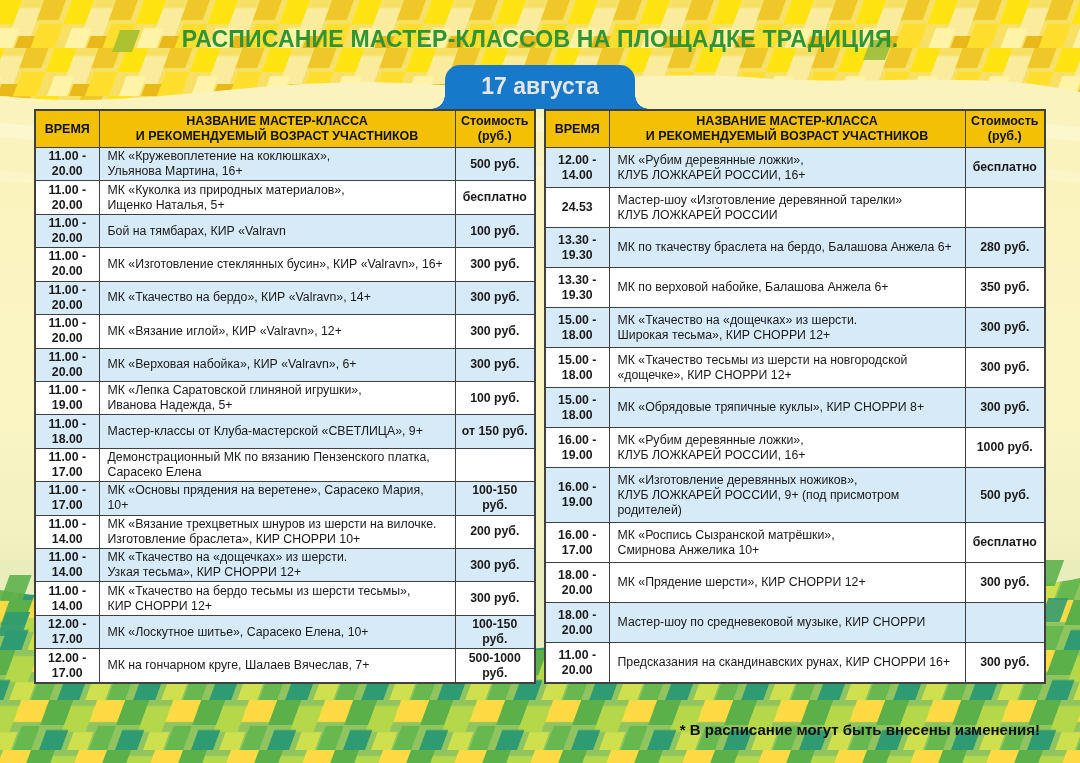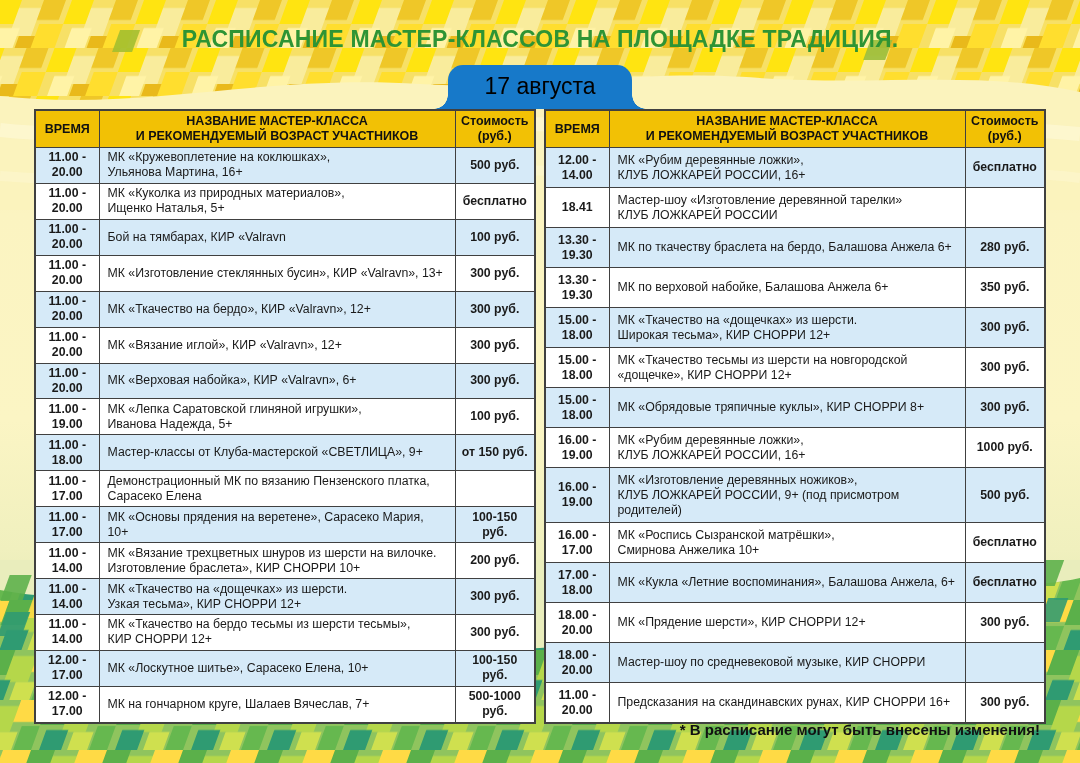--- a/index.html
+++ b/index.html
@@ -11,21 +11,21 @@
     --border:#404040;
     --text:#1A1A1A;
   }
   html,body{margin:0;padding:0;}
   body{width:1080px;height:763px;overflow:hidden;font-family:"Liberation Sans",sans-serif;}
   .page{position:relative;width:1080px;height:763px;overflow:hidden;background:#FBF4C1;}
   svg.bg{position:absolute;left:0;top:0;z-index:0;}
   .content{position:relative;z-index:1;display:flex;flex-direction:column;align-items:center;}
   .title{margin-top:26px;font-size:23px;font-weight:bold;color:var(--title-green);letter-spacing:.2px;text-align:center;}
   .subtitle{margin-top:5px;font-size:17.5px;font-weight:bold;color:var(--subtitle-blue);text-align:center;}
-  .badge{margin-top:12px;position:relative;background:var(--badge-blue);color:#000000;font-weight:normal;font-size:23px;
+  .badge{margin-top:12px;position:relative;background:var(--badge-blue);color:#e5e5e5;font-weight:bold;font-size:23px;
          padding:8px 36px 9px;border-radius:15px 15px 0 0;}
   .badge::before{content:"";position:absolute;left:-14px;bottom:0;width:14px;height:14px;
          background:radial-gradient(circle at 0 0, rgba(0,0,0,0) 13.5px, var(--badge-blue) 14px);}
   .badge::after{content:"";position:absolute;right:-14px;bottom:0;width:14px;height:14px;
          background:radial-gradient(circle at 100% 0, rgba(0,0,0,0) 13.5px, var(--badge-blue) 14px);}
   .tables{display:flex;gap:8px;margin-top:0;}
   table.sched{border-collapse:collapse;table-layout:fixed;width:500px;background:#fff;border:2px solid var(--border);padding-left:36px;}
   .sched th,.sched td{border:1px solid var(--border);vertical-align:middle;}
   .sched thead th{background:var(--header-gold);color:#111;font-size:12.5px;font-weight:bold;
          padding:3px 2px;line-height:1.2;white-space:pre-line;text-align:center;}
@@ -136,27 +136,27 @@
             </tr>
             <tr class="alt">
               <td class="cell-time">11.00 -
 20.00</td>
               <td class="cell-name">Бой на тямбарах, КИР «Valravn</td>
               <td class="cell-cost">100 руб.</td>
             </tr>
             <tr>
               <td class="cell-time">11.00 -
 20.00</td>
-              <td class="cell-name">МК «Изготовление стеклянных бусин», КИР «Valravn», 13+</td>
-              <td class="cell-cost">300 руб.</td>
-            </tr>
-            <tr class="alt">
-              <td class="cell-time">11.00 -
-20.00</td>
-              <td class="cell-name">МК «Ткачество на бердо», КИР «Valravn», 12+</td>
+              <td class="cell-name">МК «Изготовление стеклянных бусин», КИР «Valravn», 16+</td>
+              <td class="cell-cost">300 руб.</td>
+            </tr>
+            <tr class="alt">
+              <td class="cell-time">11.00 -
+20.00</td>
+              <td class="cell-name">МК «Ткачество на бердо», КИР «Valravn», 14+</td>
               <td class="cell-cost">300 руб.</td>
             </tr>
             <tr>
               <td class="cell-time">11.00 -
 20.00</td>
               <td class="cell-name">МК «Вязание иглой», КИР «Valravn», 12+</td>
               <td class="cell-cost">300 руб.</td>
             </tr>
             <tr class="alt">
               <td class="cell-time">11.00 -
@@ -243,21 +243,21 @@
         </thead>
         <tbody>
             <tr class="alt">
               <td class="cell-time">12.00 -
 14.00</td>
               <td class="cell-name">МК «Рубим деревянные ложки»,
 КЛУБ ЛОЖКАРЕЙ РОССИИ, 16+</td>
               <td class="cell-cost">бесплатно</td>
             </tr>
             <tr>
-              <td class="cell-time">18.41</td>
+              <td class="cell-time">24.53</td>
               <td class="cell-name">Мастер-шоу «Изготовление деревянной тарелки»
 КЛУБ ЛОЖКАРЕЙ РОССИИ</td>
               <td class="cell-cost"></td>
             </tr>
             <tr class="alt">
               <td class="cell-time">13.30 -
 19.30</td>
               <td class="cell-name">МК по ткачеству браслета на бердо, Балашова Анжела 6+</td>
               <td class="cell-cost">280 руб.</td>
             </tr>
@@ -302,26 +302,20 @@
 родителей)</td>
               <td class="cell-cost">500 руб.</td>
             </tr>
             <tr>
               <td class="cell-time">16.00 -
 17.00</td>
               <td class="cell-name">МК «Роспись Сызранской матрёшки»,
 Смирнова Анжелика 10+</td>
               <td class="cell-cost">бесплатно</td>
             </tr>
-            <tr class="alt">
-              <td class="cell-time">17.00 -
-18.00</td>
-              <td class="cell-name">МК «Кукла «Летние воспоминания», Балашова Анжела, 6+</td>
-              <td class="cell-cost">бесплатно</td>
-            </tr>
             <tr>
               <td class="cell-time">18.00 -
 20.00</td>
               <td class="cell-name">МК «Прядение шерсти», КИР СНОРРИ 12+</td>
               <td class="cell-cost">300 руб.</td>
             </tr>
             <tr class="alt">
               <td class="cell-time">18.00 -
 20.00</td>
               <td class="cell-name">Мастер-шоу по средневековой музыке, КИР СНОРРИ</td>

